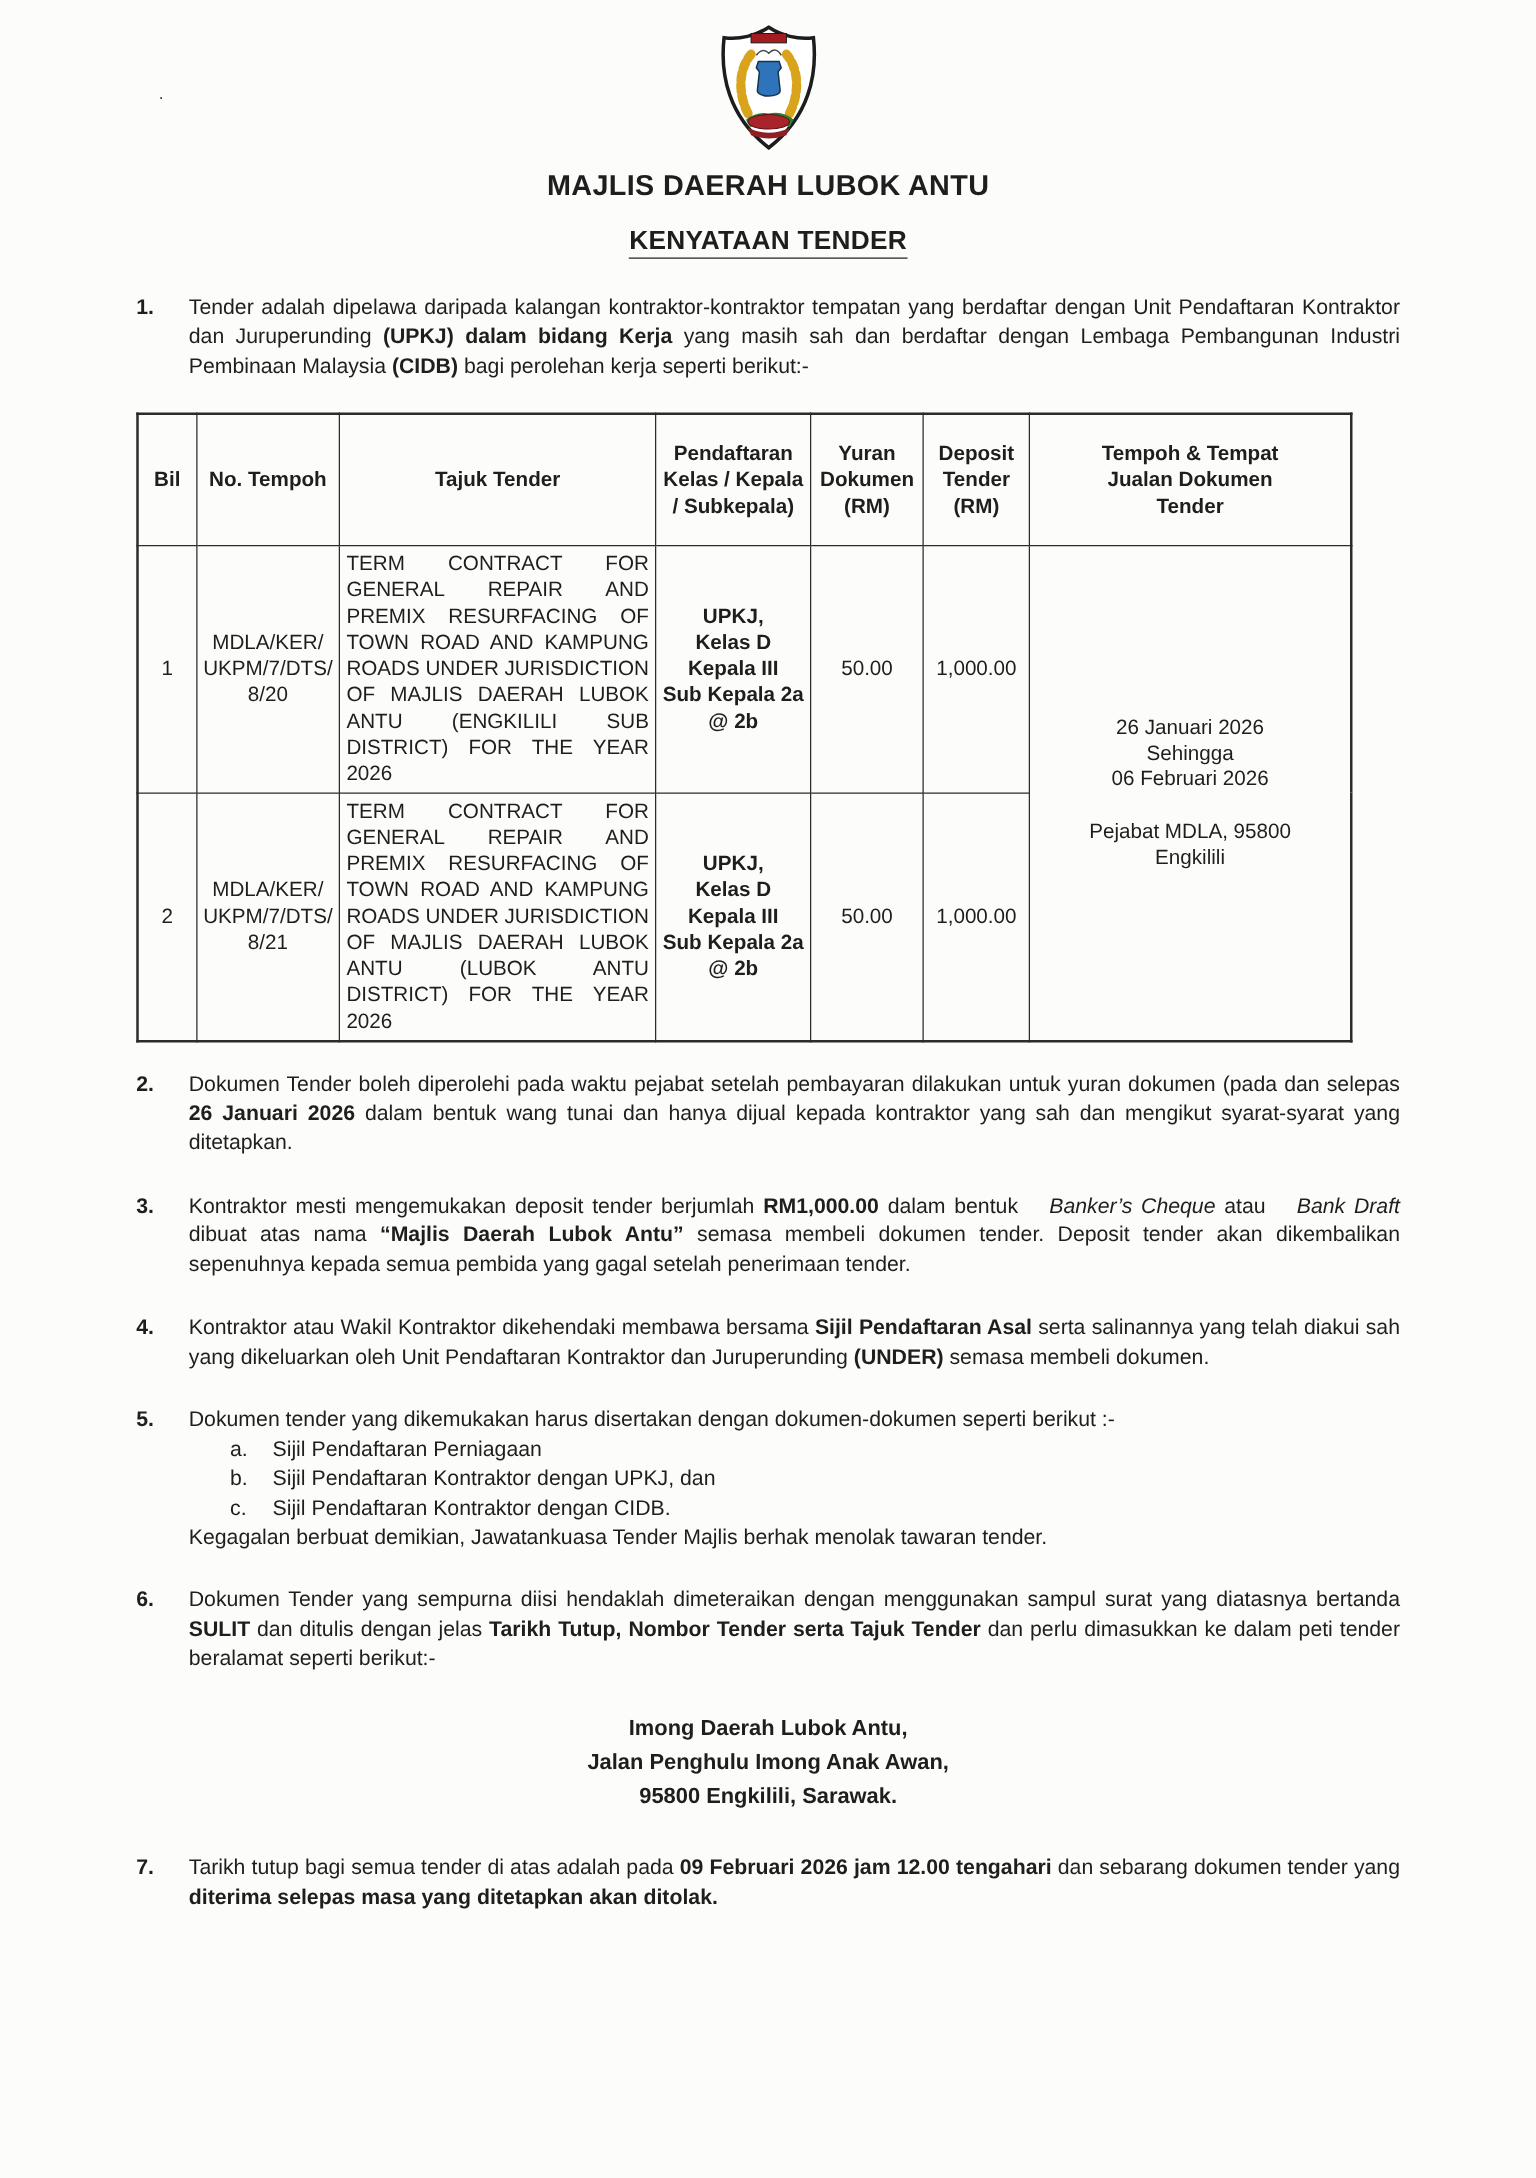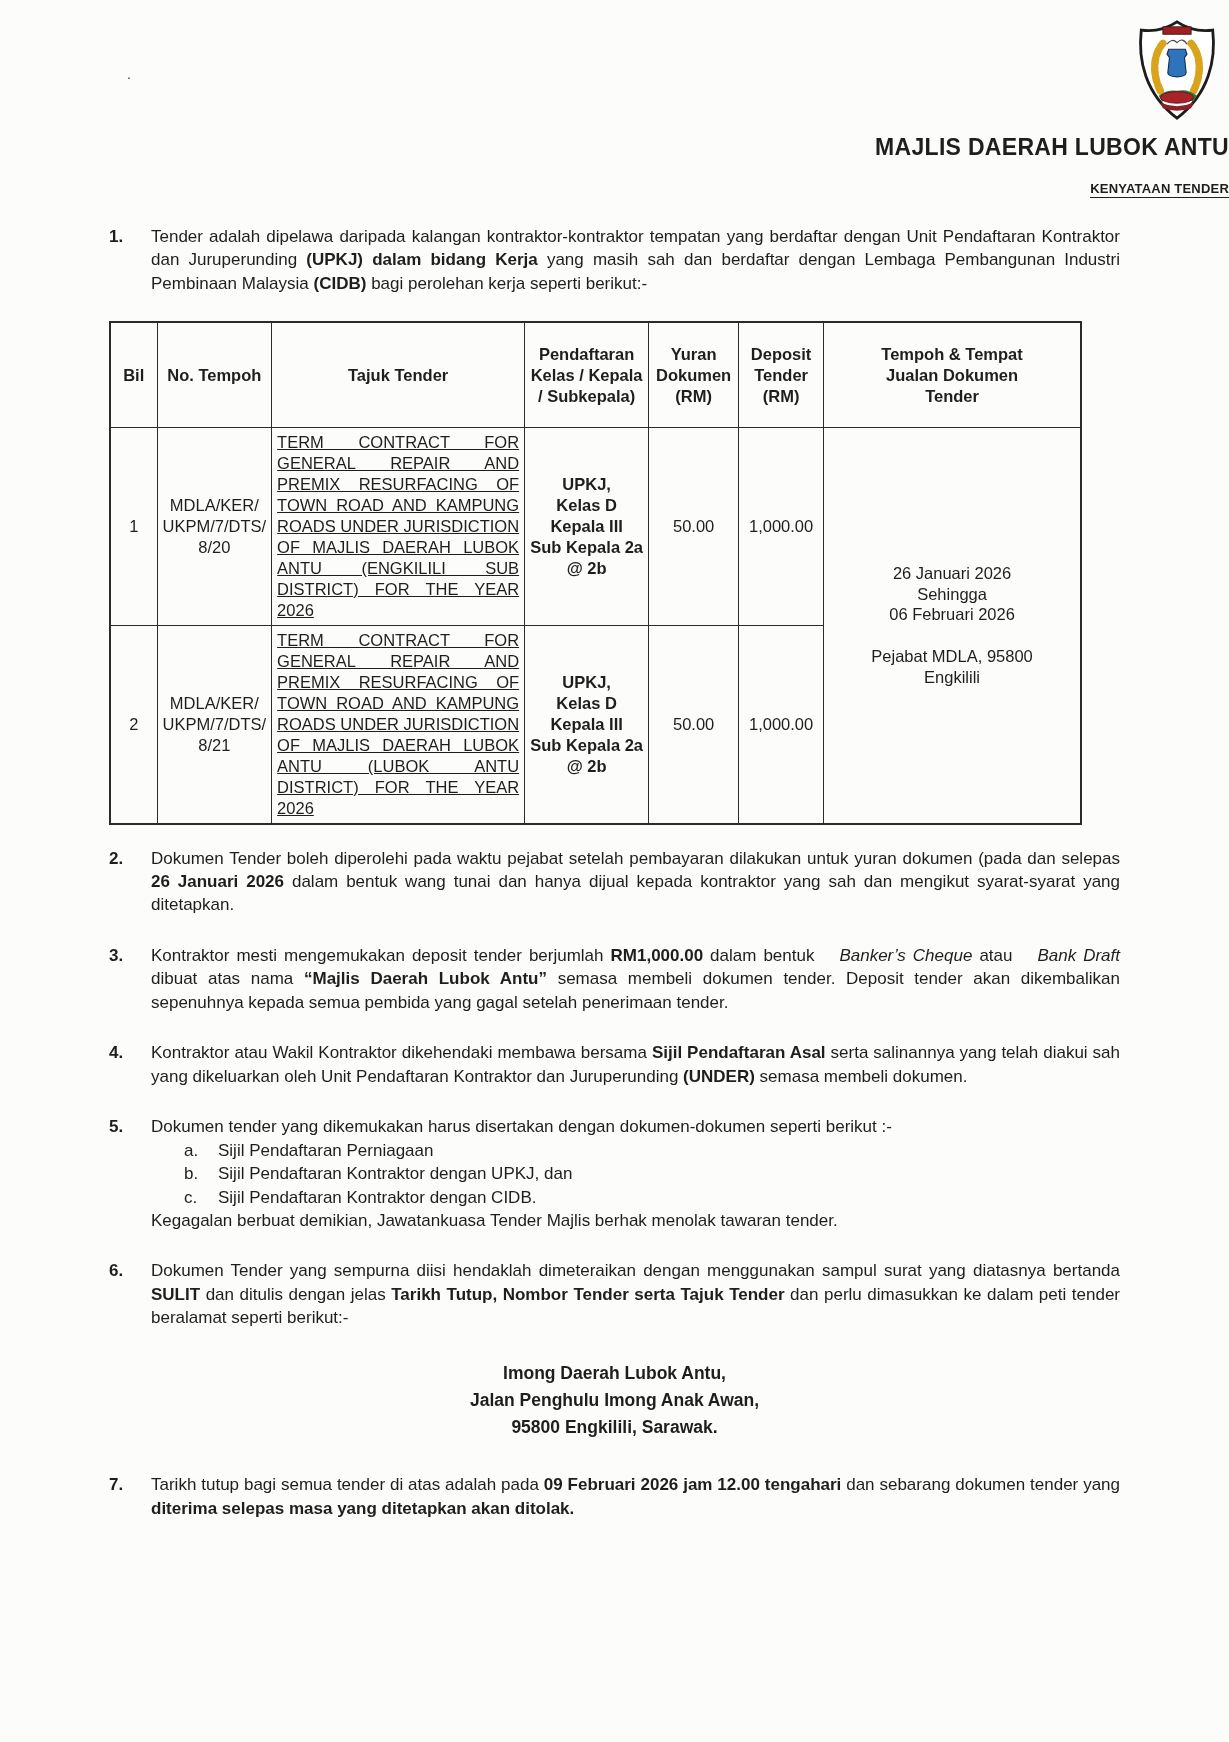--- a/index.html
+++ b/index.html
@@ -7,24 +7,24 @@
     position:relative;
     width:1229px;height:1742px;
     margin:0 auto;
     background:#fcfcfa;
     color:#1e1e1e;
     font-family:"Liberation Sans","DejaVu Sans",sans-serif;
     overflow:hidden;
   }
   .content{padding:0 109px;}
   .stray{position:absolute;left:127px;top:66px;font-size:14px;color:#3a3a3a;}
-  .doc-header{text-align:right;padding-top:16px;}
+  .doc-header{text-align:center;padding-top:16px;}
   .crest{display:inline-block;width:104px;height:108px;}
   .org-name{font-size:23px;font-weight:bold;margin:6px 0 0;letter-spacing:.3px;}
-  .doc-title{display:inline-block;font-size:13px;font-weight:bold;margin:1px 0 0;
+  .doc-title{display:inline-block;font-size:21px;font-weight:bold;margin:1px 0 0;
     border-bottom:1.5px solid #222;padding-bottom:1px;letter-spacing:.2px;}
   .item{display:flex;margin-top:27px;font-size:17px;line-height:1.38;}
   .num{width:42px;flex:none;font-weight:bold;}
   .body{flex:1;text-align:justify;}
   .b{font-weight:bold;}
   .i{font-style:italic;margin-left:18px;}
   .sub{display:flex;padding-left:33px;}
   .sublabel{width:34px;flex:none;}
   table.tender{
     border-collapse:collapse;
@@ -36,21 +36,21 @@
   }
   table.tender th,table.tender td{
     border:1.6px solid #2b2b2b;
     vertical-align:middle;
     padding:4px 5px;
   }
   table.tender th{font-weight:bold;text-align:center;white-space:pre-line;height:96px;}
   td.c{text-align:center;}
   td.pre{white-space:pre-line;}
   td.bold{font-weight:bold;}
-  td.tajuk{text-align:justify;padding:3px 8px;vertical-align:middle;text-decoration:underline;}
+  td.tajuk{text-align:justify;padding:3px 8px;vertical-align:middle;}
   tr.row1{height:176px;}
   tr.row2{height:190px;}
   .address{
     text-align:center;font-weight:bold;font-size:17.5px;line-height:1.55;
     margin-top:30px;
   }
 </style>
 </head>
 <body>
 

